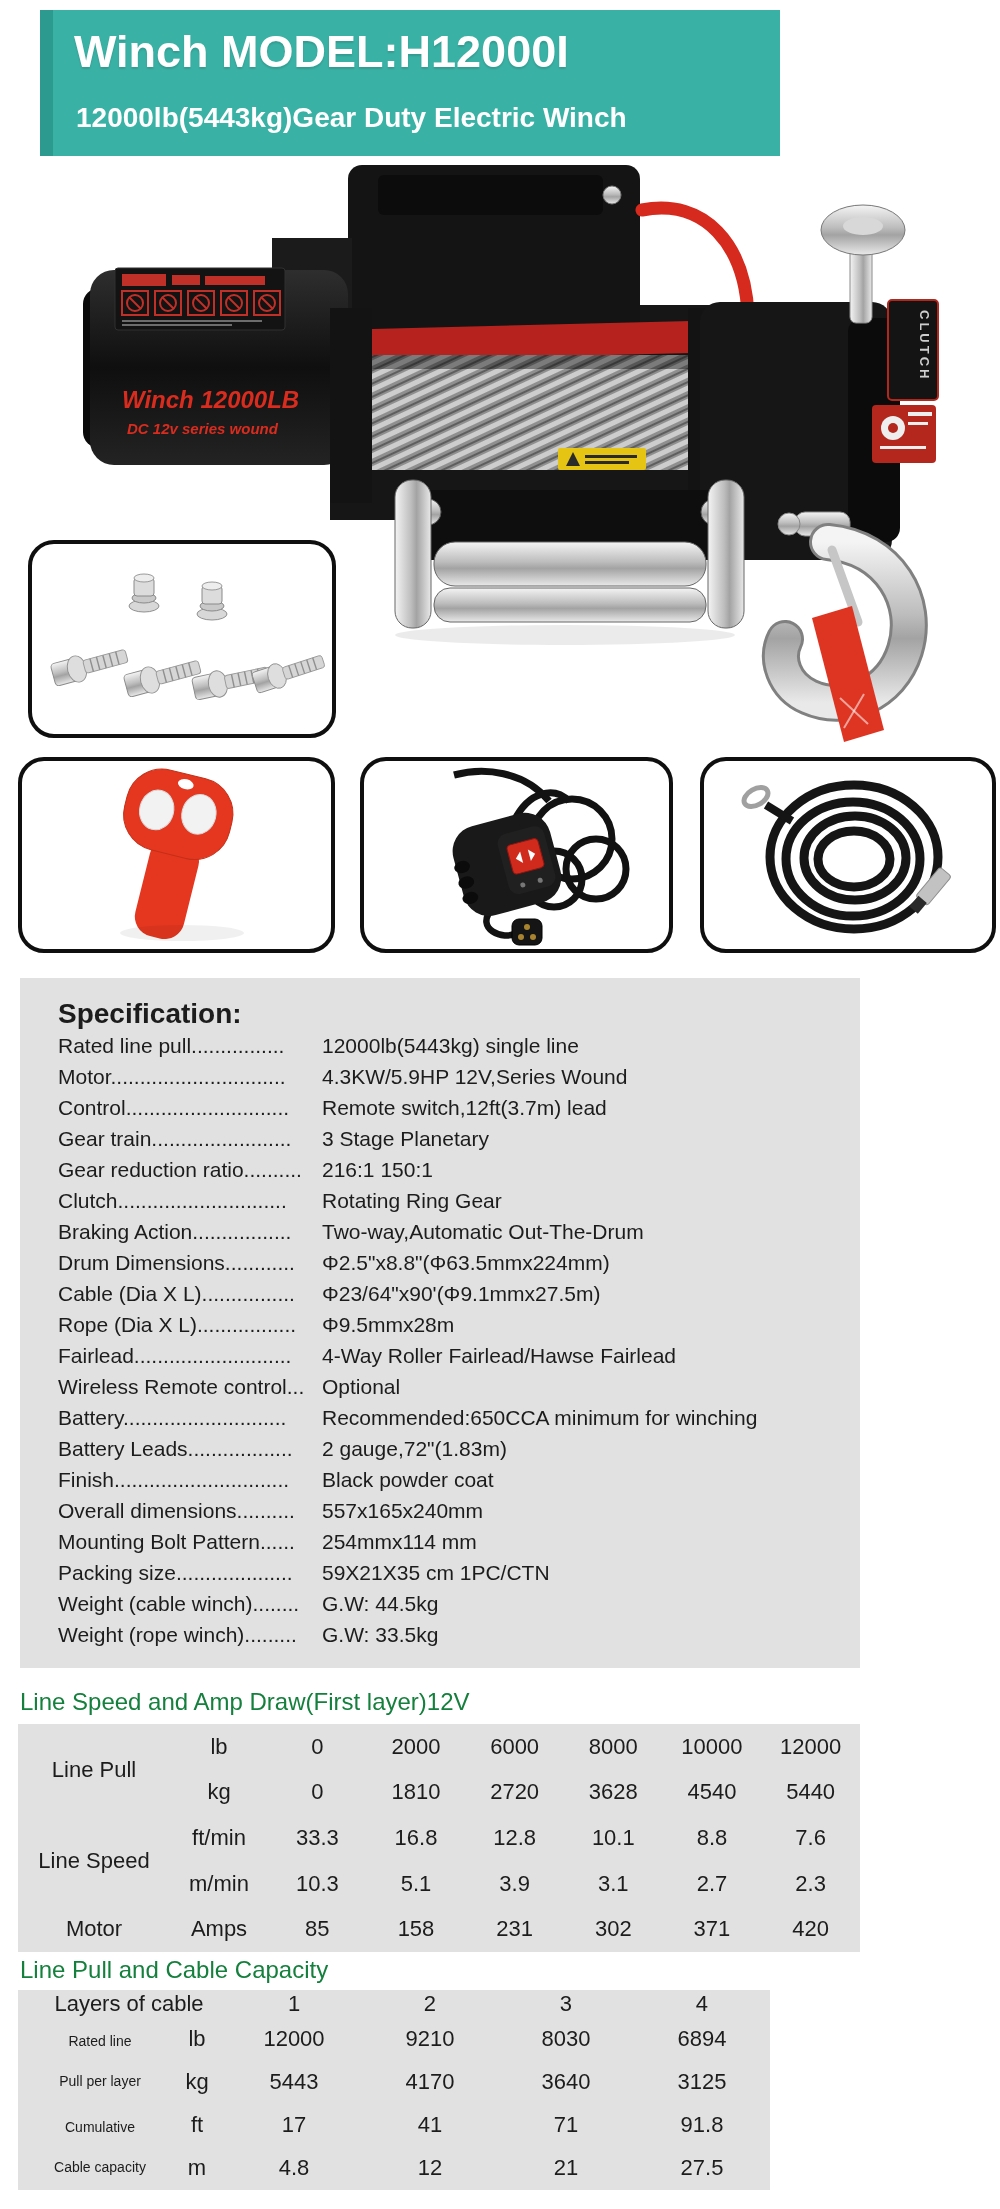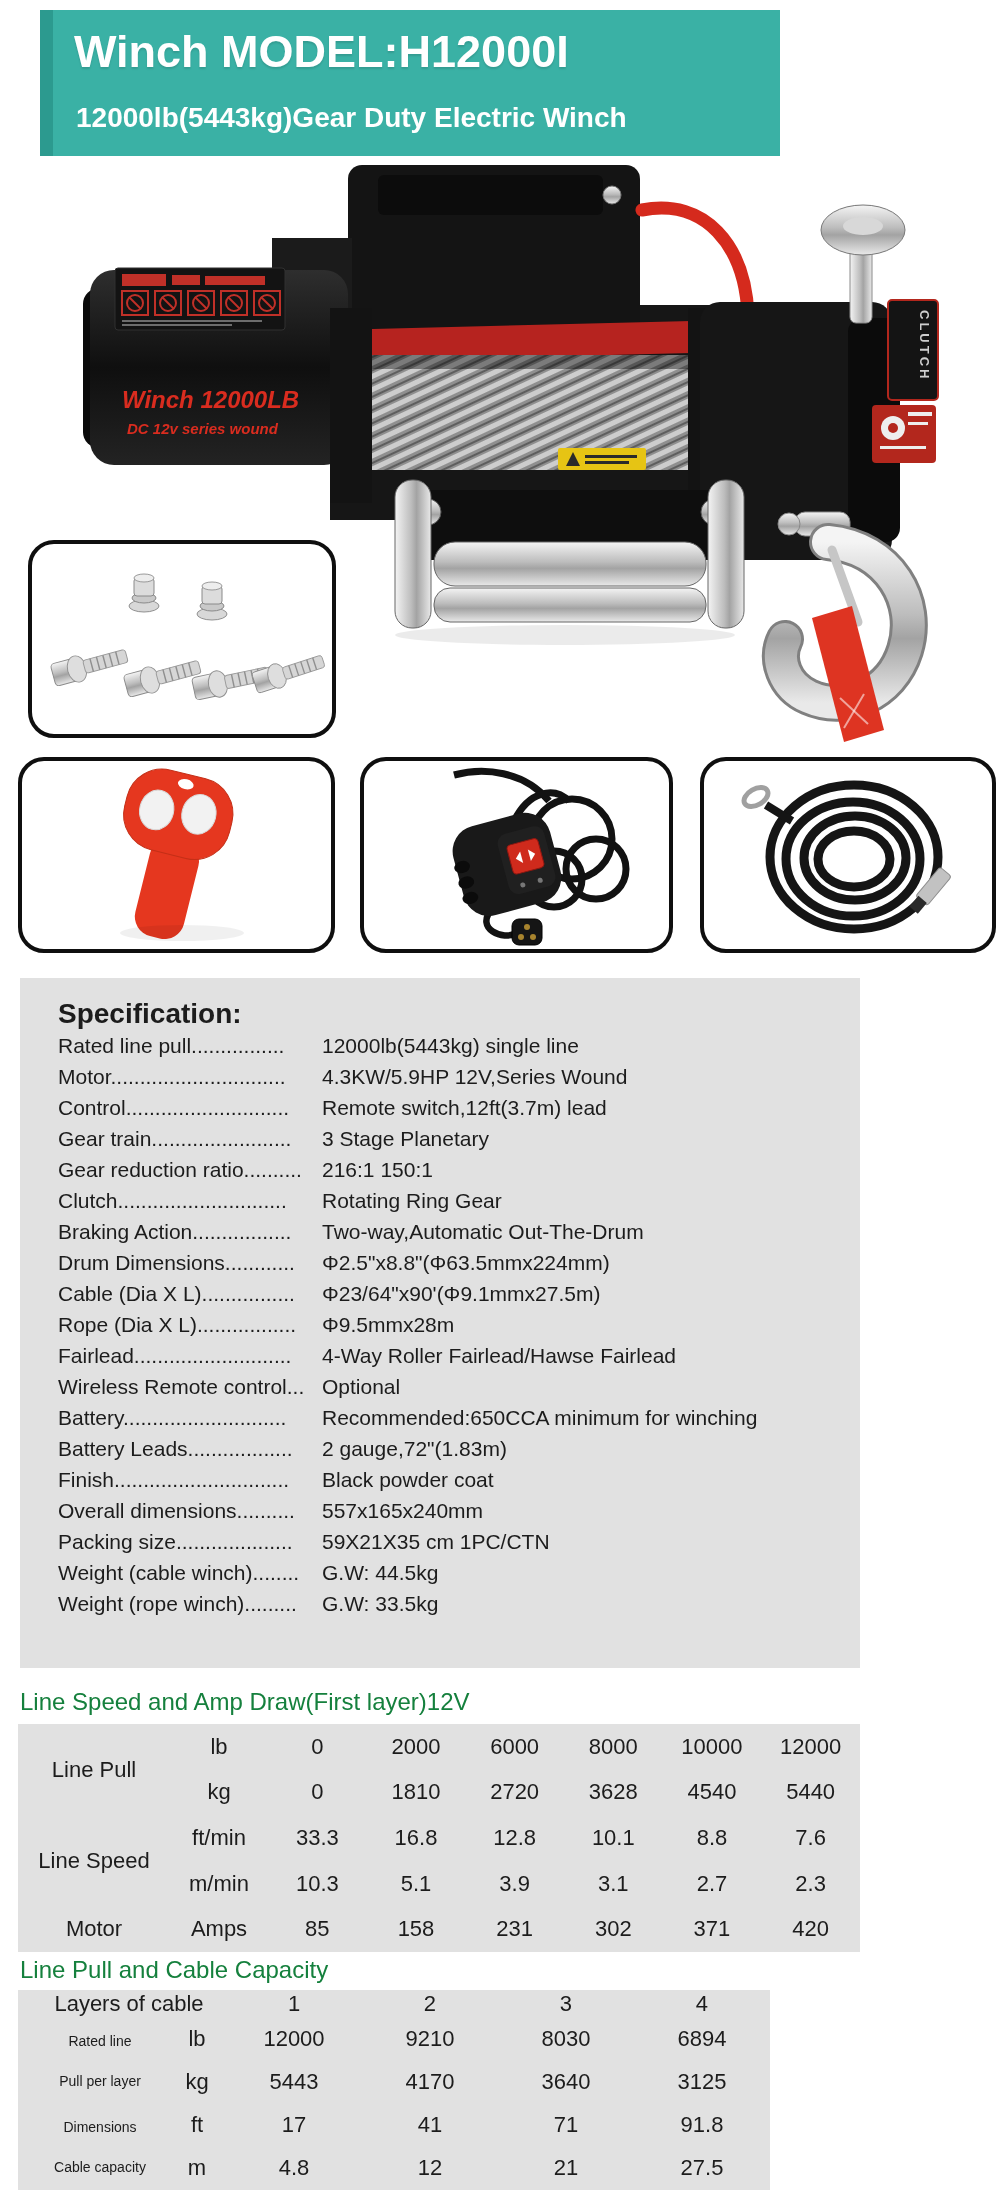--- a/index.html
+++ b/index.html
@@ -338,20 +338,24 @@
       </div>
     <div class="spec-row">
         <span class="spec-label">Finish..............................</span>
         <span class="spec-value">Black powder coat</span>
       </div>
     <div class="spec-row">
         <span class="spec-label">Overall dimensions..........</span>
         <span class="spec-value">557x165x240mm</span>
       </div>
     <div class="spec-row">
+        <span class="spec-label">Mounting Bolt Pattern......</span>
+        <span class="spec-value">254mmx114 mm</span>
+      </div>
+    <div class="spec-row">
         <span class="spec-label">Packing size....................</span>
         <span class="spec-value">59X21X35 cm 1PC/CTN</span>
       </div>
     <div class="spec-row">
         <span class="spec-label">Weight (cable winch)........</span>
         <span class="spec-value">G.W: 44.5kg</span>
       </div>
     <div class="spec-row">
         <span class="spec-label">Weight (rope winch).........</span>
         <span class="spec-value">G.W: 33.5kg</span>
@@ -459,21 +463,21 @@
     </tr>
     <tr>
       <td>kg</td>
       <td>5443</td>
       <td>4170</td>
       <td>3640</td>
       <td>3125</td>
     </tr>
     <tr>
       <td rowspan="2" class="left group2">
-        <div>Dimensions</div>
+        <div>Cumulative</div>
         <div>Cable capacity</div>
       </td>
       <td>ft</td>
       <td>17</td>
       <td>41</td>
       <td>71</td>
       <td>91.8</td>
     </tr>
     <tr>
       <td>m</td>

